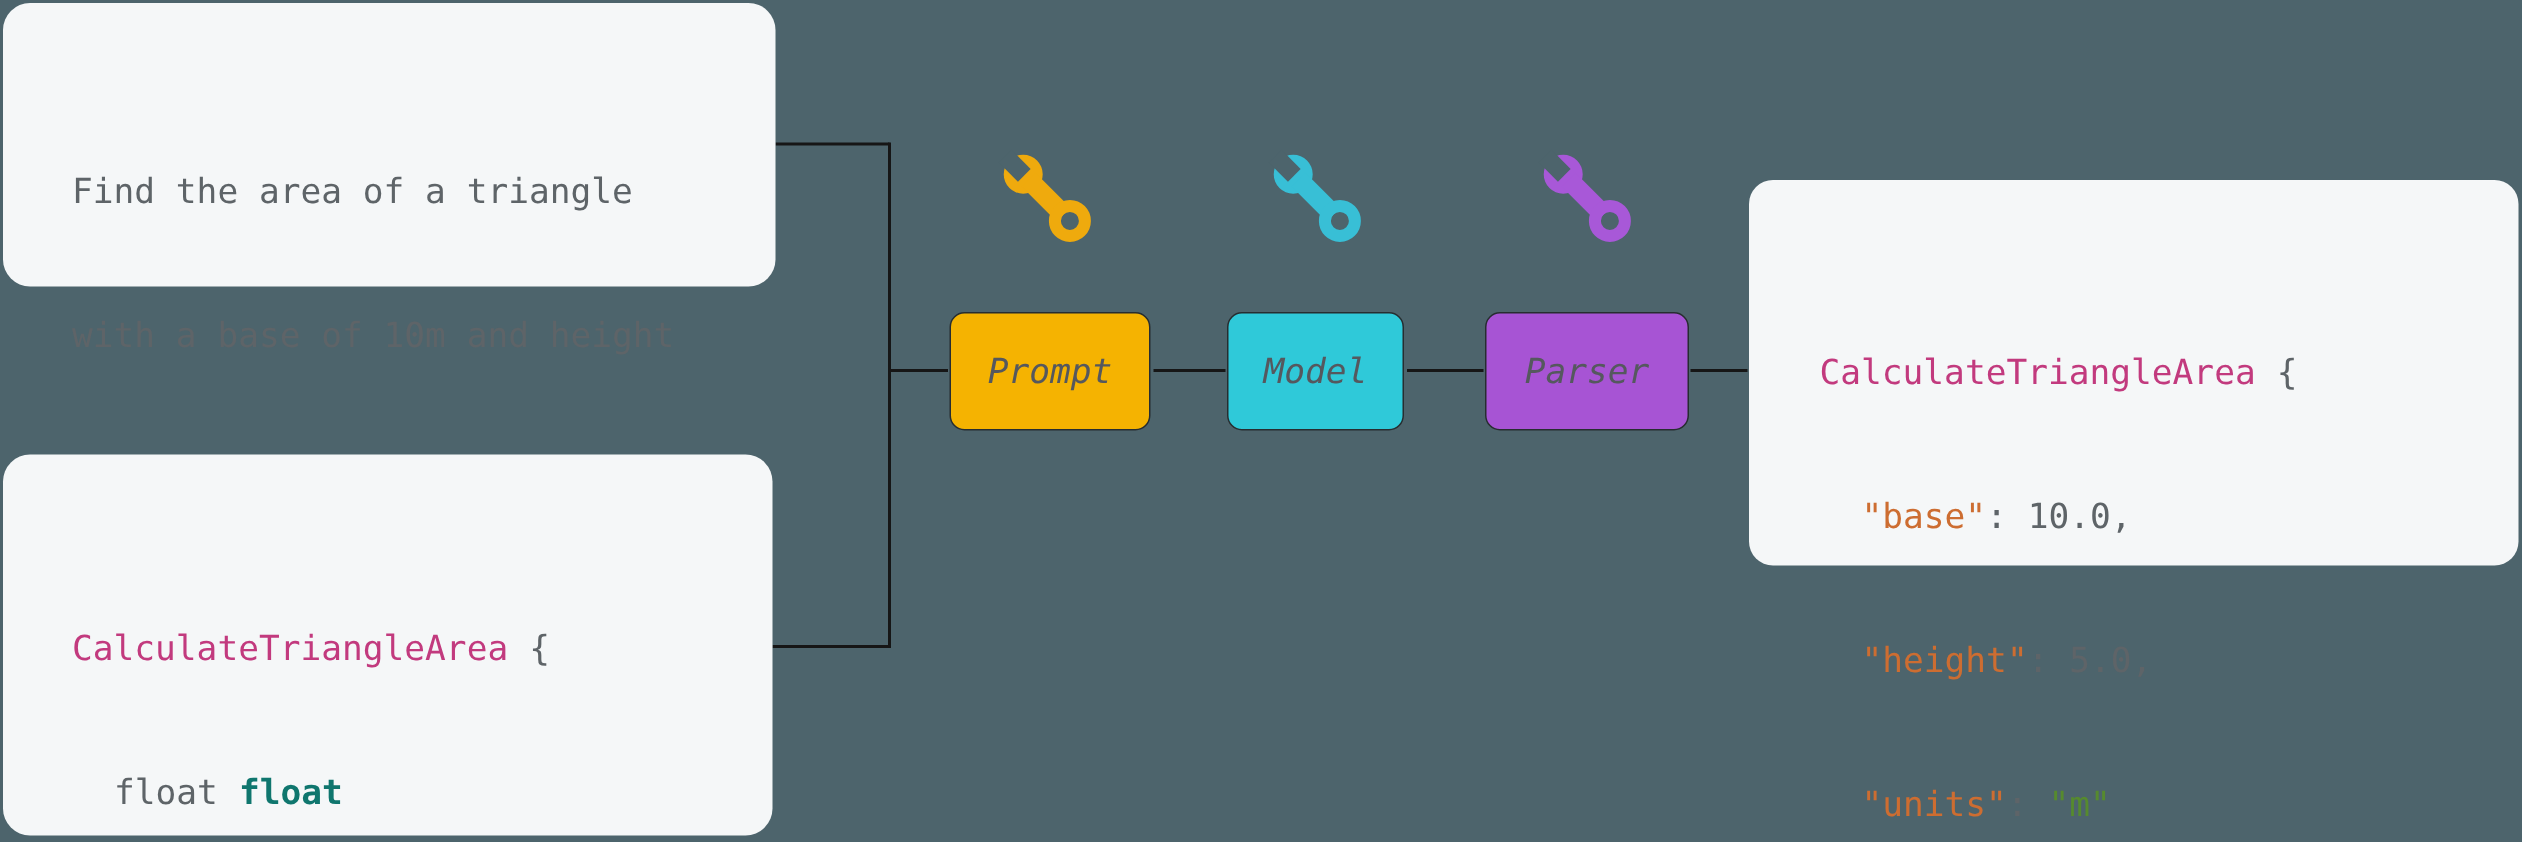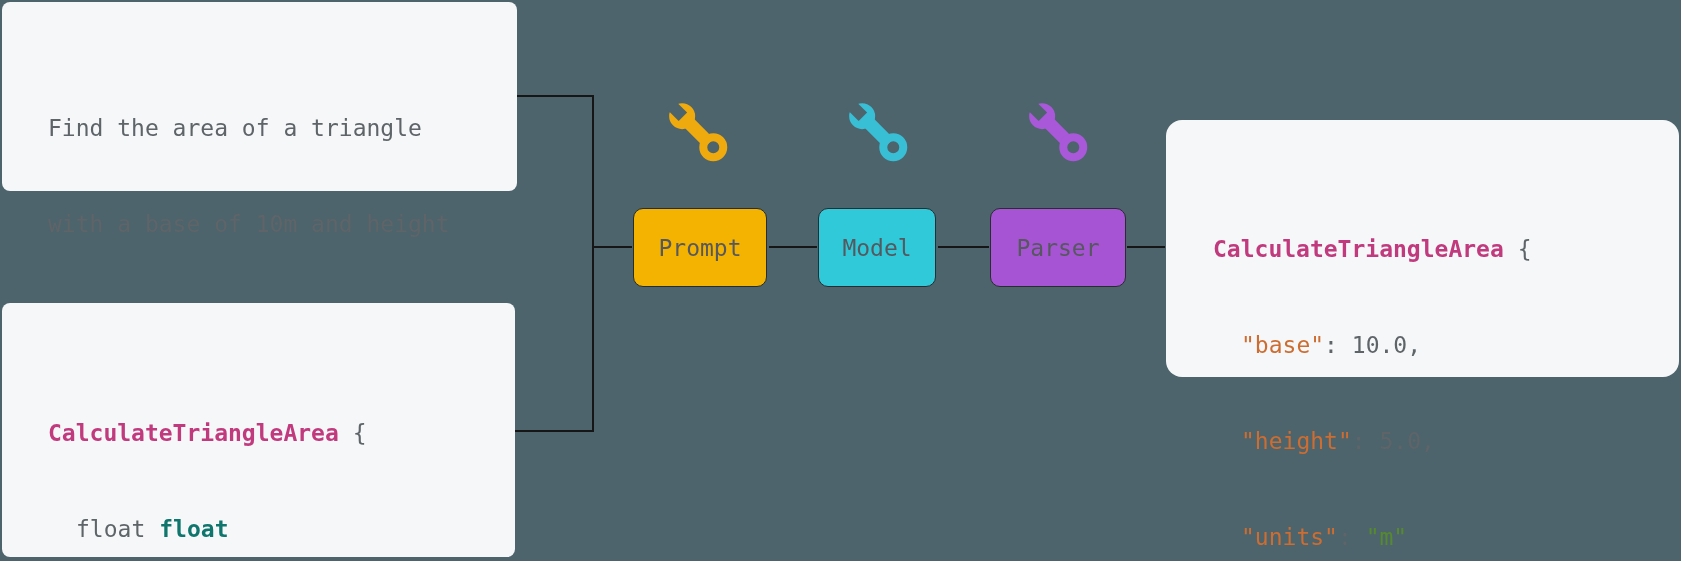--- a/index.html
+++ b/index.html
@@ -3,39 +3,39 @@
 <meta charset="utf-8">
 <style>
   html,body{margin:0;padding:0;background:#4d646c;}
   .canvas{
     position:relative;width:1681px;height:561px;background:#4d646c;
     font-family:"DejaVu Sans Mono","Liberation Mono",monospace;overflow:hidden;
   }
   .edges{position:absolute;left:0;top:0;width:1681px;height:561px;}
   .edges line{stroke:#161616;stroke-width:2;}
   .card{
-    position:absolute;background:#f5f7f8;border-radius:8px;
+    position:absolute;background:#f5f7f8;border-radius:18px;
     font-size:23px;line-height:32px;color:#5e6468;white-space:pre;
     box-sizing:border-box;
   }
   .card-input{left:2px;top:2px;width:515px;height:189px;padding:46px 0 0 46px;}
   .card-schema{left:2px;top:303px;width:513px;height:254px;padding:50px 0 0 46px;}
   .card-output{left:1166px;top:120px;width:513px;height:257px;padding:49px 0 0 47px;border-radius:16px;}
   .code-line{display:block;height:32px;}
   .indent{padding-left:28px;}
-  .tok-class{color:#c23a7e;font-weight:bold;}
+  .tok-class{color:#c23a7e;font-weight:normal;}
   .tok-type{color:#0f766e;font-weight:bold;margin-left:14px;}
   .tok-key{color:#cd6d31;}
   .tok-str{color:#568a2e;}
   .brace-open{margin-left:14px;}
   .node{
     position:absolute;height:79px;top:208px;box-sizing:border-box;
     border:1.5px solid #272d30;border-radius:10px;
     display:flex;align-items:center;justify-content:center;
-    font-size:23px;color:#55585e;
+    font-size:23px;color:#55585e;font-style:italic;
   }
   .node-prompt{left:633px;width:134px;background:#f5b301;}
   .node-model{left:818px;width:118px;background:#2fc9d9;}
   .node-parser{left:990px;width:136px;background:#a754d4;}
   .wrench{position:absolute;top:93px;width:76px;height:76px;}
   .wrench-1{left:659px;}
   .wrench-2{left:839px;}
   .wrench-3{left:1019px;}
 </style>
 </head>

